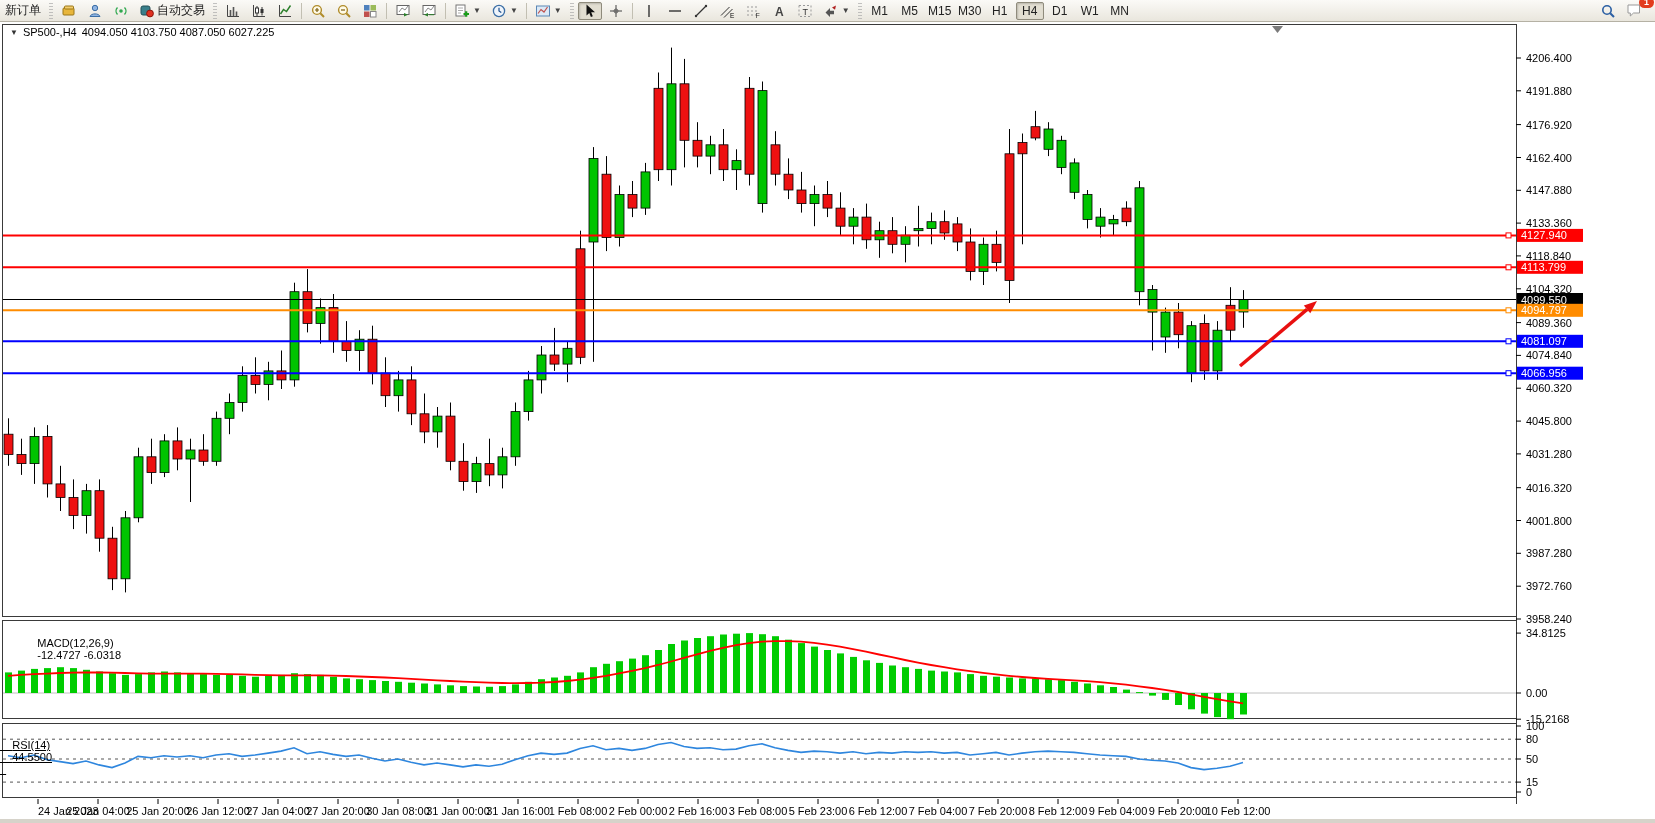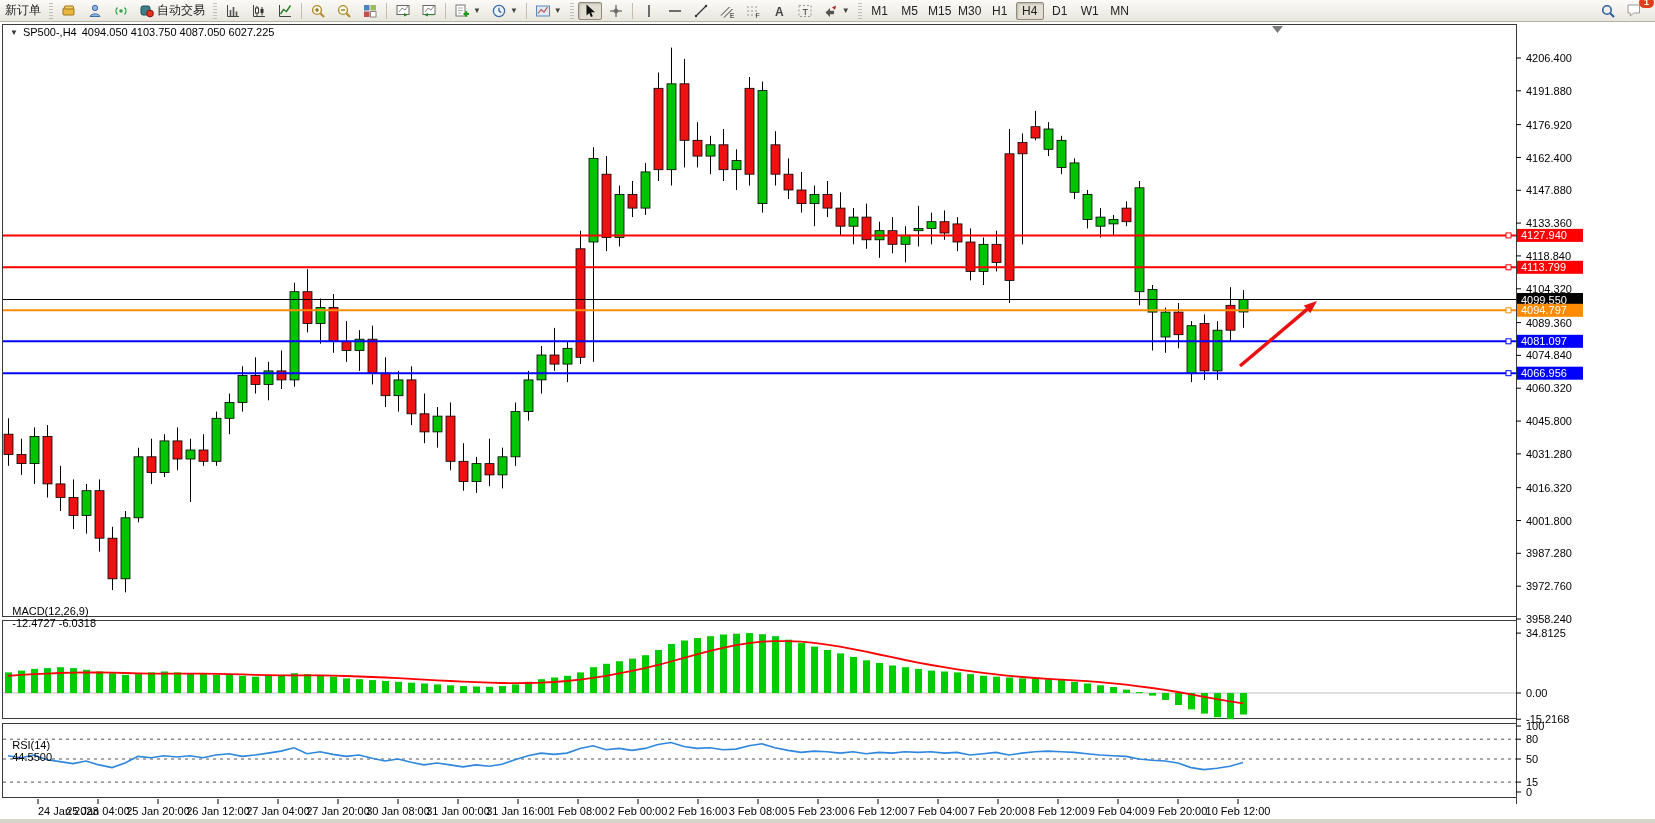--- a/index.html
+++ b/index.html
@@ -718,22 +718,22 @@
       <g>
         <line x1="1240" y1="345" x2="1307.066198033544" y2="288.3856769846706" stroke="#e81010" stroke-width="3.5"></line>
         <polygon points="1317,280 1310.2914584122634,292.2063700486922 1303.8409376548245,284.56498392064907" fill="#e81010"></polygon>
       </g>
     </svg>
   <div class="panel-label title-label">
     <span class="tri">▼</span>
     <span>SP500-,H4</span>
     <span>4094.050 4103.750 4087.050 6027.225</span>
   </div>
-  <div class="panel-label" style="top:572px;">
+  <div class="panel-label" style="top:604px;margin-left:25px;">
     <span>MACD(12,26,9)</span>
     <span>-12.4727 -6.0318</span>
   </div>
-  <div class="panel-label" style="top:706px;">
+  <div class="panel-label" style="top:706px;text-decoration:underline;">
     <span>RSI(14)</span>
     <span>44.5500</span>
   </div>
 </div>
 <div class="bottom-strip"></div>
 
 </body></html>

